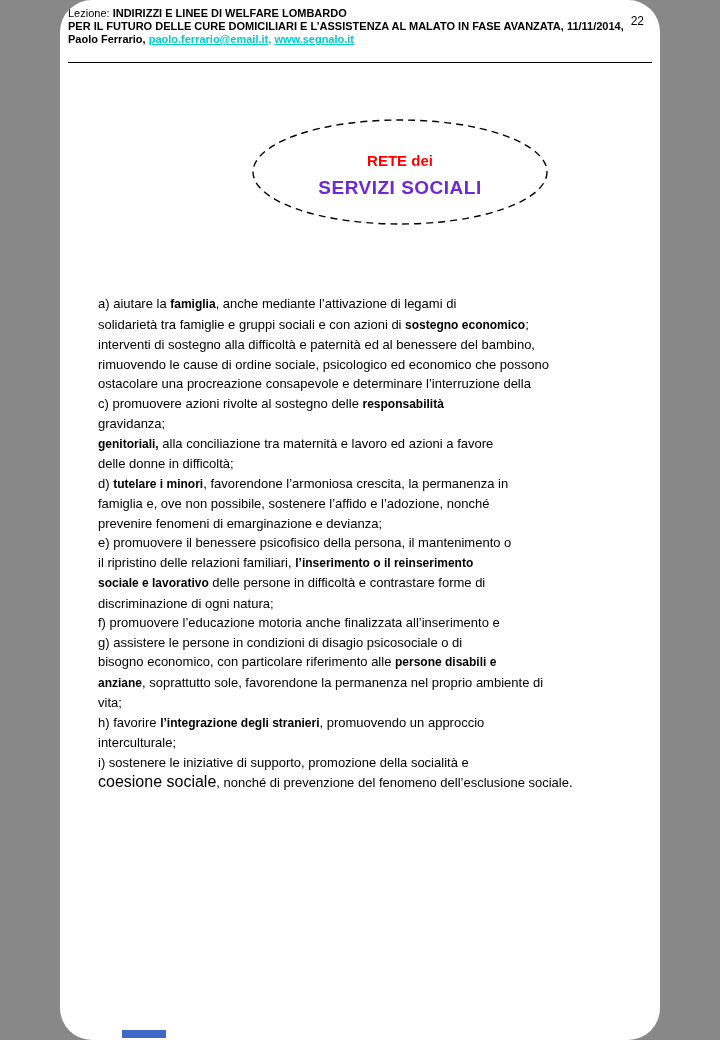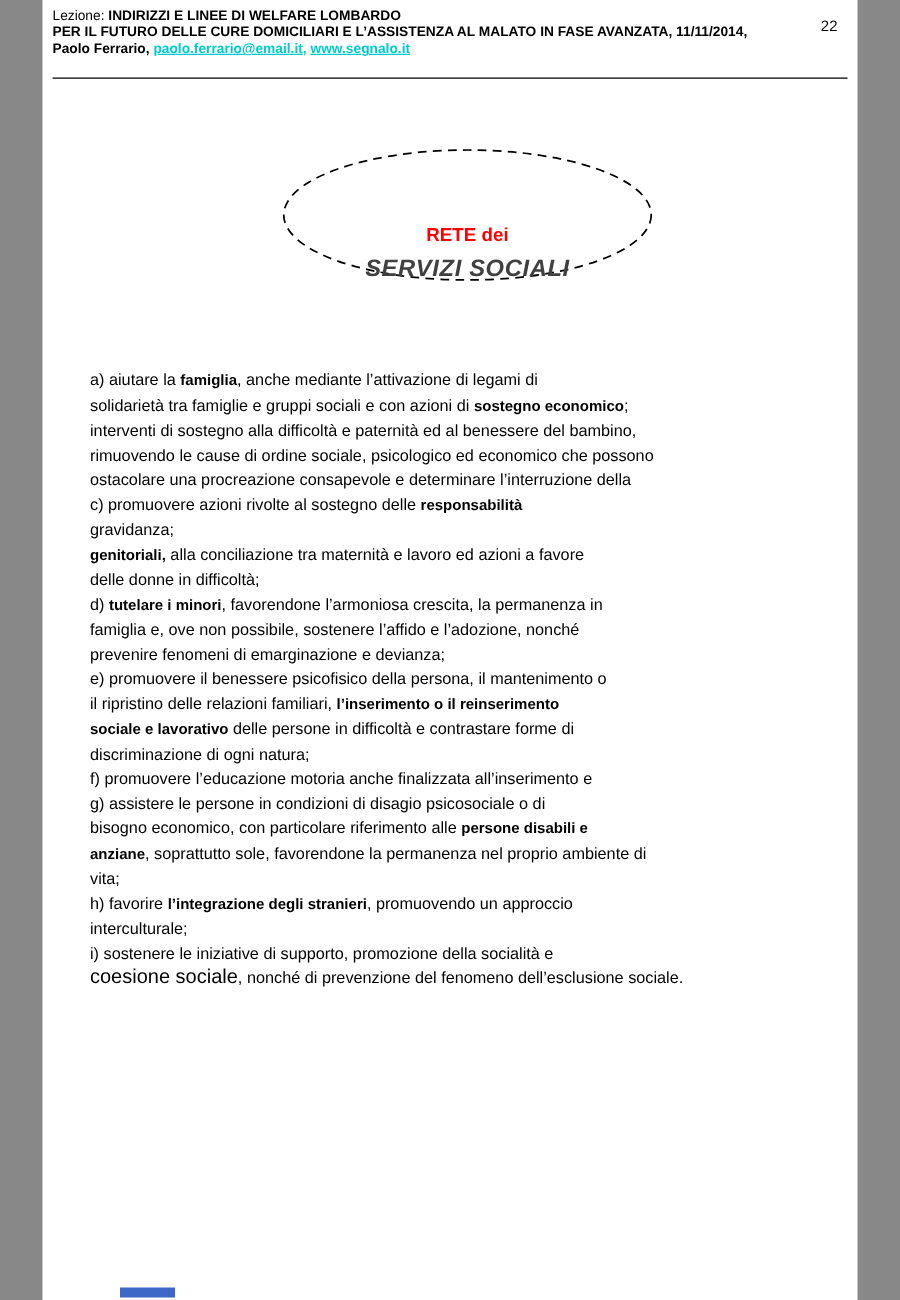--- a/index.html
+++ b/index.html
@@ -1,25 +1,26 @@
 <!DOCTYPE html>
 <html><head>
 <meta charset="utf-8">
 <style>
   * { margin: 0; padding: 0; box-sizing: border-box; }
   html, body { background: #888; }
   .page {
     position: relative;
-    width: 652px;
+    width: 600px;
     height: 1040px;
     background: #ffffff;
     font-family: "Liberation Sans", sans-serif;
     color: #000;
     overflow: hidden;
     margin: 0 auto;
+    border-radius: 32px;
   }
   
   .header { position: absolute; top: 7px; left: 8px; width: 660px;
             font-size: 11px; line-height: 13px; font-weight: bold; }
   .header .plain { font-weight: normal; }
   .header a, .header .lnk {
     font-weight: bold;
     text-decoration: underline;
     cursor: pointer;
   }
@@ -27,21 +28,21 @@
   .page-num { position: absolute; top: 14px; right: 16px;
               font-size: 12px; font-weight: normal; }
   .rule { position: absolute; top: 62px; left: 8px; right: 8px;
           border-top: 1.5px solid #000; }
   
   .ellipse-wrap { position: absolute; left: 190px; top: 117px;
                   width: 300px; height: 110px; }
   .ellipse-wrap svg { position: absolute; left: 0; top: 0; }
   .ellipse-labels { position: absolute; left: 0; top: 0; width: 100%; height: 100%;
                     display: flex; flex-direction: column; align-items: center;
-                    justify-content: flex-end; gap: 8px; padding-top: 6px; }
+                    justify-content: center; gap: 8px; padding-top: 6px; }
   .ellipse-l1 { font-size: 15px; font-weight: bold; }
   .ellipse-l2 { font-size: 19px; font-weight: bold; letter-spacing: 0.5px; }
   
   .body-text { position: absolute; top: 294px; left: 38px; width: 648px;
                font-size: 13px; }
   .bline { line-height: 19.5px; white-space: nowrap; }
   .s-n { font-size: 13px; }
   .s-b { font-size: 12px; font-weight: bold; }
   .s-g { font-size: 16px; font-weight: normal; }
   
@@ -60,21 +61,21 @@
   </div>
   <div class="page-num">22</div>
   <div class="rule"></div>
 
   <div class="ellipse-wrap">
     <svg width="300" height="110">
       <ellipse cx="150" cy="55" rx="147" ry="52" fill="none" stroke="#000" stroke-width="1.4" stroke-dasharray="7 5"></ellipse>
     </svg>
     <div class="ellipse-labels">
       <div class="ellipse-l1" style="color: rgb(255, 0, 0);">RETE dei</div>
-      <div class="ellipse-l2" style="color: #404040; font-style: italic;">SERVIZI SOCIALI</div>
+      <div class="ellipse-l2" style="color: #6d28d9;">SERVIZI SOCIALI</div>
     </div>
   </div>
 
   <div class="body-text">
       <div class="bline"><span class="s-n">a) aiutare la </span><span class="s-b">famiglia</span><span class="s-n">, anche mediante l’attivazione di legami di</span></div>
       <div class="bline"><span class="s-n">solidarietà tra famiglie e gruppi sociali e con azioni di </span><span class="s-b">sostegno economico</span><span class="s-n">;</span></div>
       <div class="bline"><span class="s-n">interventi di sostegno alla difficoltà e paternità ed al benessere del bambino,</span></div>
       <div class="bline"><span class="s-n">rimuovendo le cause di ordine sociale, psicologico ed economico che possono</span></div>
       <div class="bline"><span class="s-n">ostacolare una procreazione consapevole e determinare l’interruzione della</span></div>
       <div class="bline"><span class="s-n">c) promuovere azioni rivolte al sostegno delle </span><span class="s-b">responsabilità</span></div>

